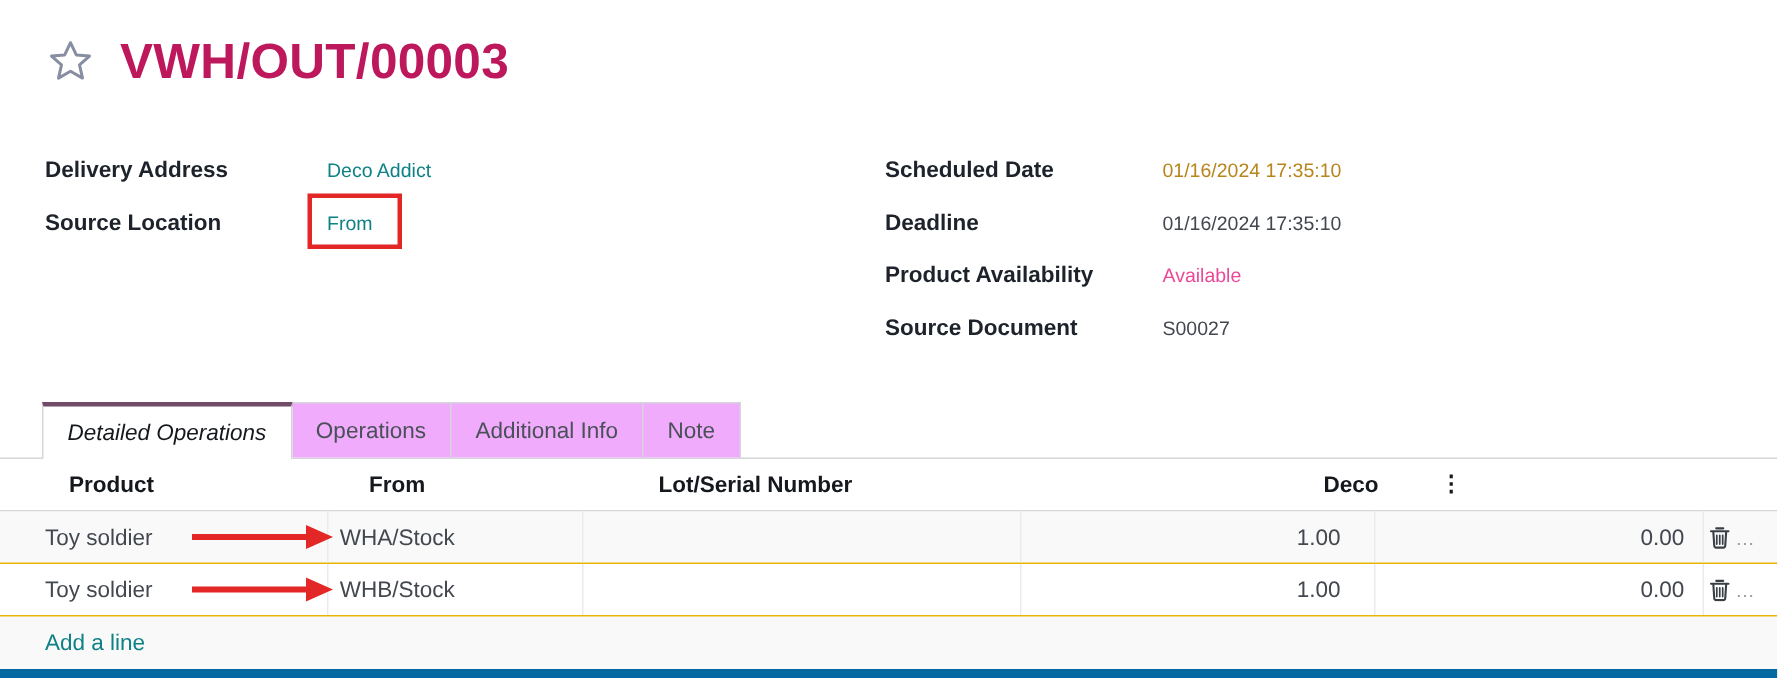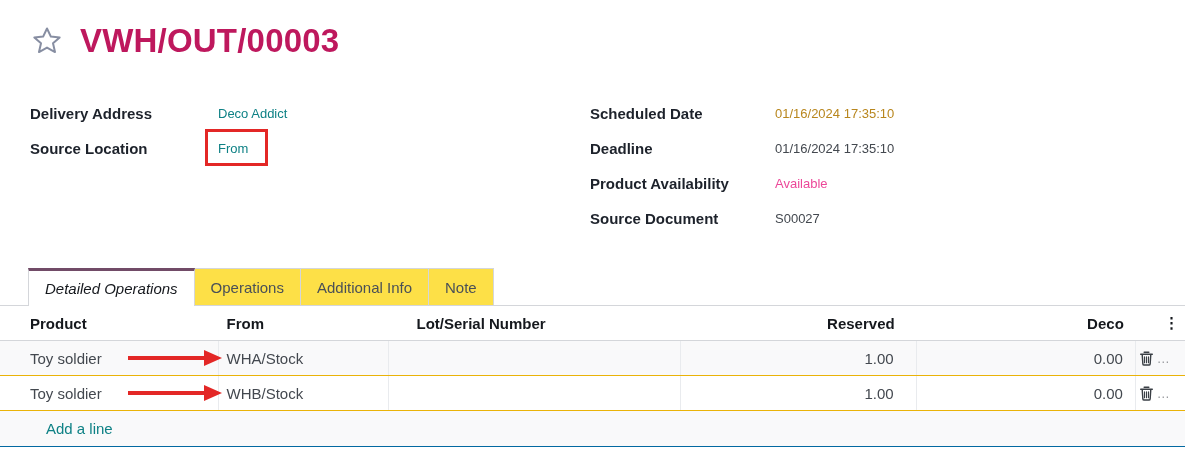--- a/index.html
+++ b/index.html
@@ -26,45 +26,45 @@
   .v-green{color:#ec4899;}
 
   
   .red-box{position:absolute;left:205px;top:129px;width:63px;height:37px;
            border:3px solid #e32726;box-sizing:border-box;pointer-events:none;}
 
   
   .tabs{position:absolute;top:268px;left:0;width:1185px;height:38px;box-sizing:border-box;
         display:flex;align-items:flex-end;padding-left:28px;border-bottom:1px solid #d4d6da;}
   .tab{height:37px;box-sizing:border-box;display:flex;align-items:center;padding:0 16px;
-       font-size:15px;color:#4a5057;background:#fde047;border:1px solid #d4d6da;border-bottom:none;
+       font-size:15px;color:#4a5057;background:#f0abfc;border:1px solid #d4d6da;border-bottom:none;
        cursor:pointer;}
   .tab + .tab{margin-left:-1px;}
   .tab.active{height:38px;margin-bottom:-1px;border-top:3px solid #714b67;color:#15181d;
               z-index:2;position:relative;background:#fff;font-style:italic;}
 
   
   .otable{position:absolute;top:306px;left:0;width:1185px;font-size:15px;}
   .trow{display:flex;height:35px;box-sizing:border-box;position:relative;}
   .cell{box-sizing:border-box;height:100%;display:flex;align-items:center;}
   .c1{width:222px;padding-left:30px;}
   .c2{width:173px;padding-left:8px;}
   .c3{width:277px;padding-left:8px;margin-left:20px;}
   .c4{width:240px;justify-content:flex-end;padding-right:22px;}
   .c5{width:223px;justify-content:flex-end;padding-right:12px;}
   .c6{width:50px;padding-left:3px;}
-  .thead{font-weight:700;color:#15181d;border-bottom:1px solid #d4d6da;}
+  .thead{font-weight:700;color:#15181d;border-bottom:1px solid #d4d6da;padding-left:16px;}
   .thead .c6{justify-content:flex-end;padding-right:6px;padding-left:0;}
   .kebab{font-weight:700;font-size:15px;color:#15181d;cursor:pointer;line-height:14px;}
   .tdata{border-bottom:1px solid #eab308;color:#43484f;}
   .tdata .cell{border-right:1px solid #e9ebee;}
   .tdata .c6{border-right:none;gap:3px;}
   .row-odd{background:#f9f9fa;}
   .row-even{background:#ffffff;}
-  .add-row{background:#f9f9fa;border-bottom:1px solid #0369a1;height:35px;display:flex;align-items:center;padding-left:16px;}
+  .add-row{background:#f9f9fa;border-bottom:6px solid #0369a1;height:35px;display:flex;align-items:center;}
   .add-link{padding-left:30px;color:#0e8185;font-size:15px;cursor:pointer;}
   .more-dots{color:#97999d;font-size:13px;}
   .trash{cursor:pointer;display:flex;align-items:center;}
 
   
   .arrow{position:absolute;left:128px;top:50%;width:94px;height:16px;transform:translateY(-50%);pointer-events:none;}
   .arrow .shaft{position:absolute;left:0;top:6px;width:78px;height:4px;background:#e32726;}
   .arrow .head{position:absolute;left:76px;top:0;width:0;height:0;
                border-left:18px solid #e32726;border-top:8px solid transparent;border-bottom:8px solid transparent;}
 </style>
@@ -121,21 +121,20 @@
     <div class="tab">Additional Info</div>
     <div class="tab">Note</div>
   </div>
 
   <div class="otable">
 
     <div class="trow thead">
       <div class="cell c1">Product</div>
       <div class="cell c2">From</div>
       <div class="cell c3">Lot/Serial Number</div>
-      <div class="cell c4">Reserved</div>
       <div class="cell c5">Deco</div>
       <div class="cell c6">
         <span class="kebab">⋮</span>
       </div>
     </div>
 
     <div class="trow tdata row-odd">
       <div class="cell c1">Toy soldier</div>
       <div class="cell c2">WHA/Stock</div>
       <div class="cell c3"></div>

